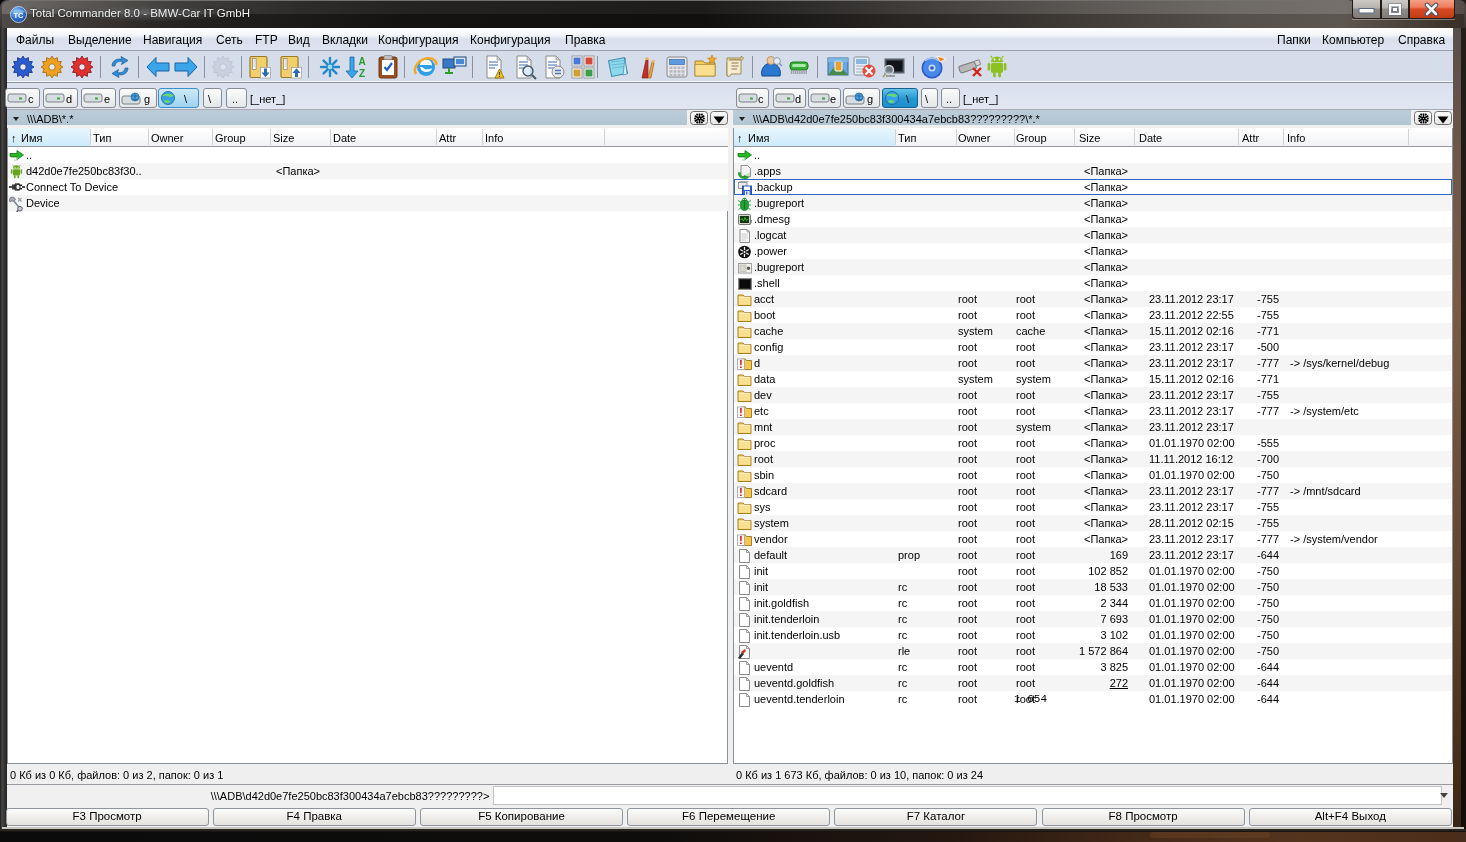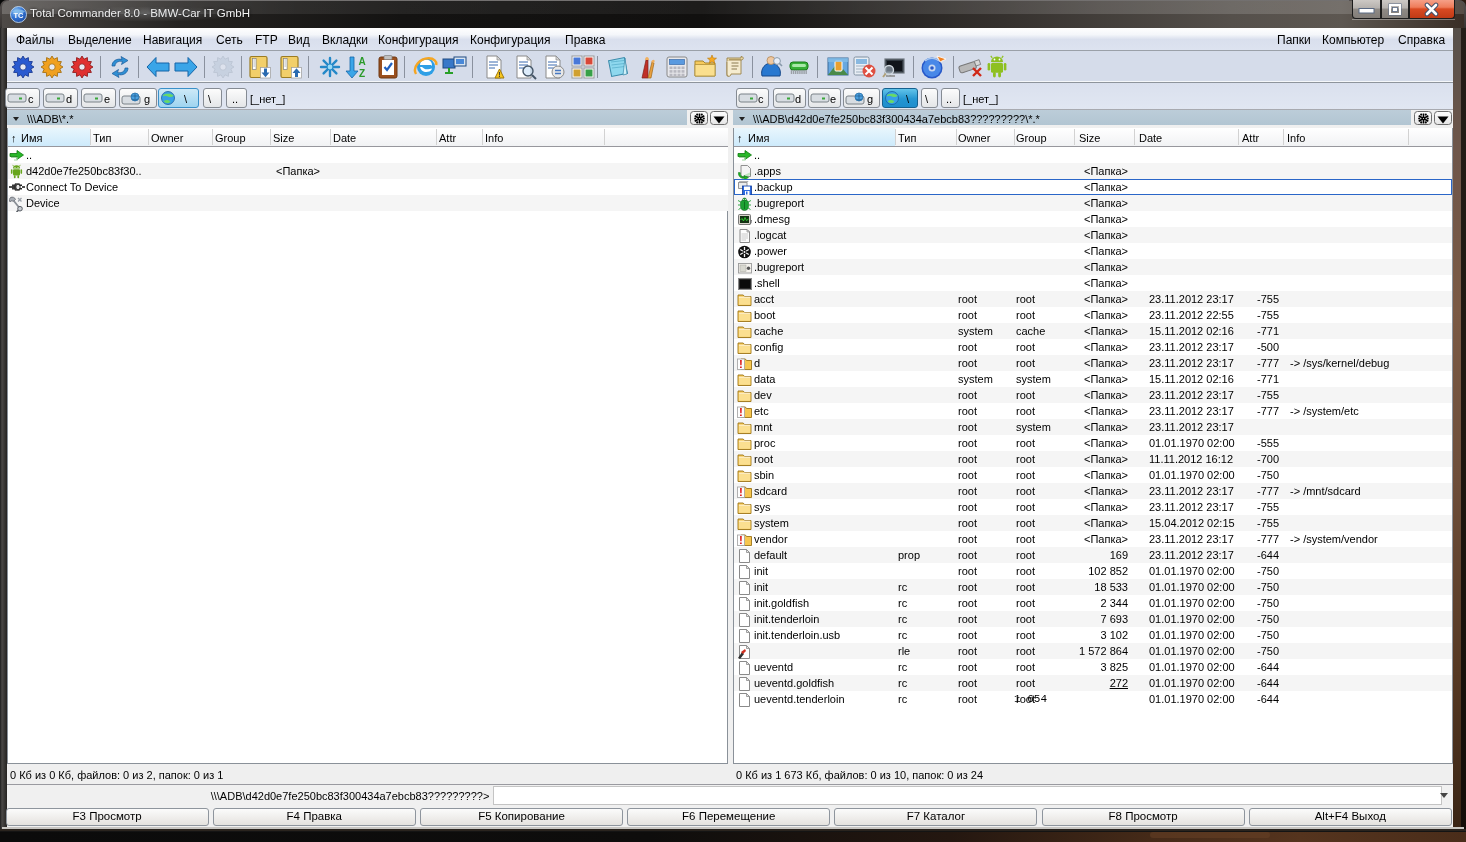--- a/index.html
+++ b/index.html
@@ -765,21 +765,21 @@
 <div style="position:absolute;left:734px;top:515px;width:718px;height:16px;background:#f5f5f5;"></div>
 <div class="ic" style="left:737px;top:516px;"><svg width="15" height="16" viewBox="0 0 15 16">
       <path d="M1 3.5 L1 13.5 L14 13.5 L14 4.5 L7.5 4.5 L6.2 3 L1 3 Z" fill="#f6c64f" stroke="#9c7418" stroke-width="0.9"></path>
       <path d="M1.8 5.8 L13.3 5.8 L13.3 12.8 L1.8 12.8 Z" fill="#fbdf90"></path>
       <path d="M1.8 5.2 L13.3 5.2" stroke="#fff" stroke-width="0.9"></path>
     </svg></div>
 <div class="ct" style="left:754px;top:515px;">system</div>
 <div class="ct" style="left:958px;top:515px;">root</div>
 <div class="ct" style="left:1016px;top:515px;">root</div>
 <div class="ct" style="left:1014px;top:515px;width:114px;text-align:right;">&lt;Папка&gt;</div>
-<div class="ct" style="left:1149px;top:515px;">15.04.2012 02:15</div>
+<div class="ct" style="left:1149px;top:515px;">28.11.2012 02:15</div>
 <div class="ct" style="left:1257px;top:515px;">-755</div>
 <div style="position:absolute;left:734px;top:531px;width:718px;height:16px;background:#ffffff;"></div>
 <div class="ic" style="left:737px;top:532px;"><svg width="15" height="16" viewBox="0 0 15 16">
       <path d="M4 3.5 L4 13.5 L14.5 13.5 L14.5 4.5 L9.5 4.5 L8.4 3 L4 3 Z" fill="#f6c64f" stroke="#9c7418" stroke-width="0.9"></path>
       <rect x="0.5" y="3" width="7" height="10.5" fill="#fdfdfd" stroke="#a0a0a0" stroke-width="0.8"></rect>
       <text x="4" y="12" font-family="Liberation Sans" font-size="11.5" font-weight="bold" fill="#dd1111" text-anchor="middle">!</text>
     </svg></div>
 <div class="ct" style="left:754px;top:531px;">vendor</div>
 <div class="ct" style="left:958px;top:531px;">root</div>
 <div class="ct" style="left:1016px;top:531px;">root</div>

